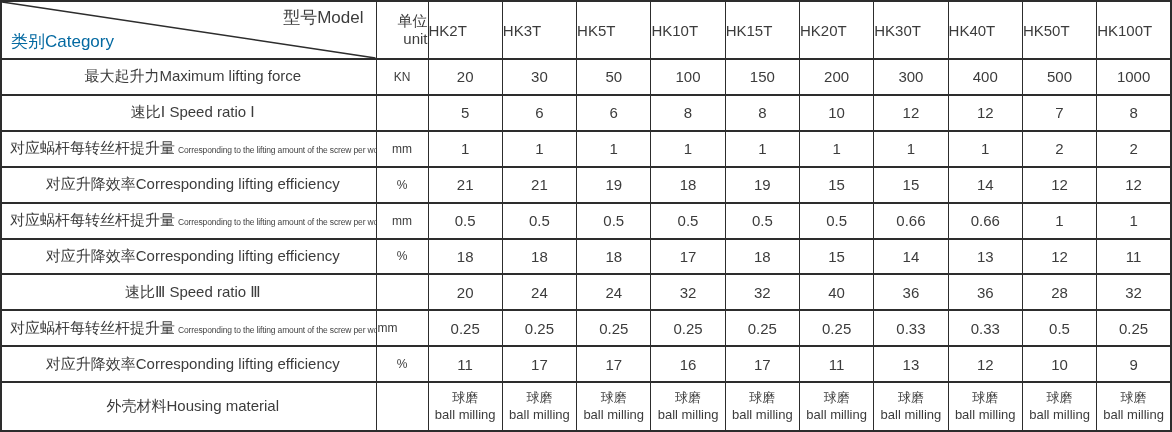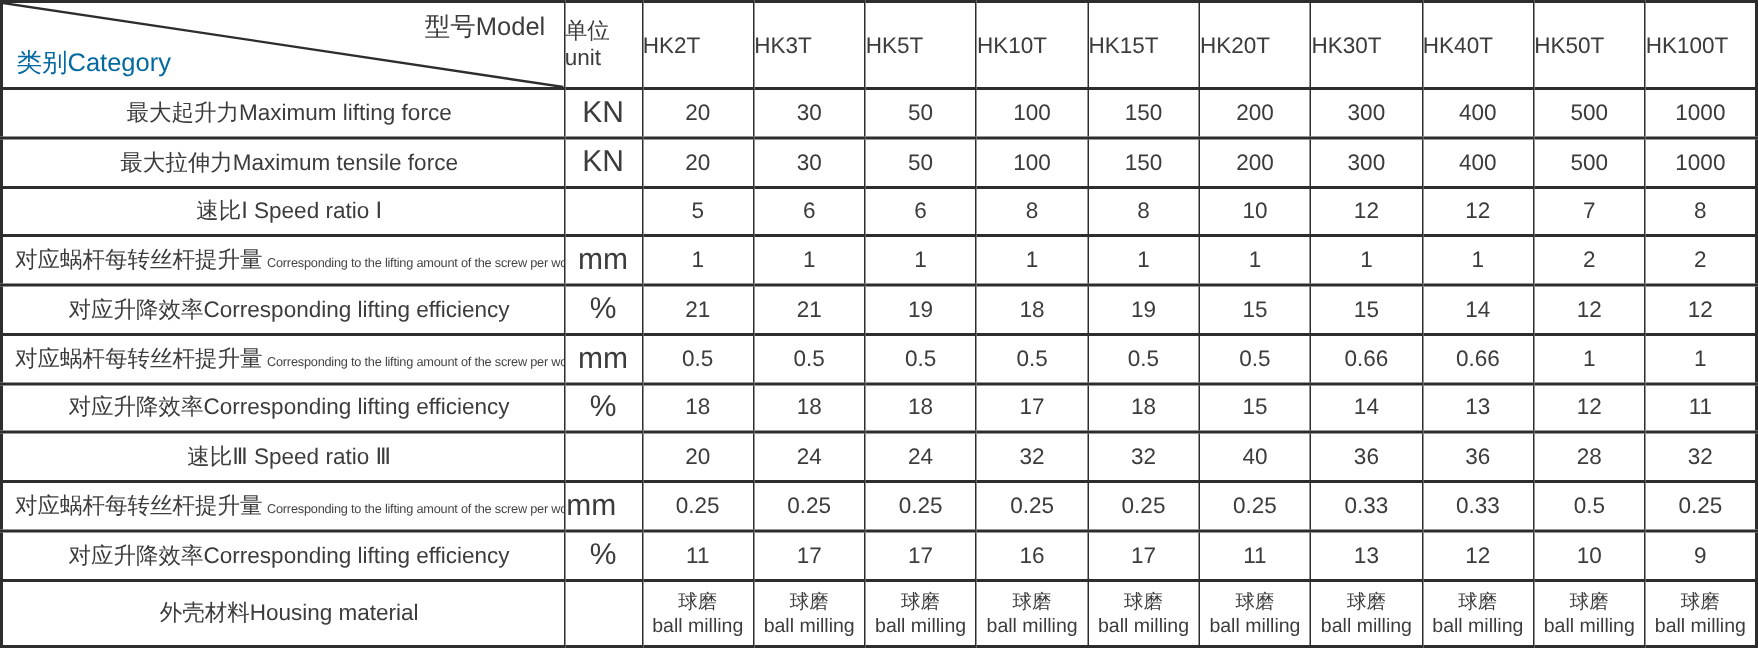--- a/index.html
+++ b/index.html
@@ -29,35 +29,35 @@
   tbody tr { height: 28px; }
   tbody tr.tall { height: 38px; }
 
   
   th.diag { position: relative; padding: 0; }
   th.diag svg { position: absolute; left: 0; top: 0; width: 100%; height: 100%; display: block; }
   .model-lbl { position: absolute; top: 4px; right: 12px; font-size: 17px; color: #3c3c3c; text-align: right; }
   .cat-lbl   { position: absolute; bottom: 5px; left: 9px; font-size: 17px; color: #0369a1; }
 
   th.unit-h {
-    text-align: left; vertical-align: middle;
+    text-align: right; vertical-align: middle;
     font-size: 15px; line-height: 1.2;
     white-space: pre-line;
   }
   th.model-h { text-align: left; vertical-align: middle; font-size: 15px; }
 
   td.label-cell {
     text-align: center; vertical-align: middle;
     padding-left: 8px; font-size: 15px;
     white-space: nowrap;
   }
   td.label-cell .en-small {
     font-size: 8.5px; letter-spacing: -0.15px; margin-left: 3px; color: #444;
   }
-  td.unit-cell { text-align: center; vertical-align: middle; font-size: 20px; margin-top: 15px; }
+  td.unit-cell { text-align: center; vertical-align: middle; font-size: 12px; margin-top: 15px; }
   td.unit-cell.left { text-align: left; padding-left: 1px; }
   td.val-cell { text-align: center; vertical-align: middle; font-size: 15px; }
   td.val-cell.ml { font-size: 13px; line-height: 1.25; white-space: pre-line; padding: 0; }
 </style>
 </head>
 <body>
 
 <table>
   <colgroup>
     <col class="cat-col">
@@ -97,34 +97,20 @@
         <td class="val-cell">50</td>
         <td class="val-cell">100</td>
         <td class="val-cell">150</td>
         <td class="val-cell">200</td>
         <td class="val-cell">300</td>
         <td class="val-cell">400</td>
         <td class="val-cell">500</td>
         <td class="val-cell">1000</td>
       </tr>
       <tr>
-        <td class="label-cell"><span>最大拉伸力Maximum tensile force</span></td>
-        <td class="unit-cell">KN</td>
-        <td class="val-cell">20</td>
-        <td class="val-cell">30</td>
-        <td class="val-cell">50</td>
-        <td class="val-cell">100</td>
-        <td class="val-cell">150</td>
-        <td class="val-cell">200</td>
-        <td class="val-cell">300</td>
-        <td class="val-cell">400</td>
-        <td class="val-cell">500</td>
-        <td class="val-cell">1000</td>
-      </tr>
-      <tr>
         <td class="label-cell"><span>速比Ⅰ Speed ratio Ⅰ</span></td>
         <td class="unit-cell"></td>
         <td class="val-cell">5</td>
         <td class="val-cell">6</td>
         <td class="val-cell">6</td>
         <td class="val-cell">8</td>
         <td class="val-cell">8</td>
         <td class="val-cell">10</td>
         <td class="val-cell">12</td>
         <td class="val-cell">12</td>

